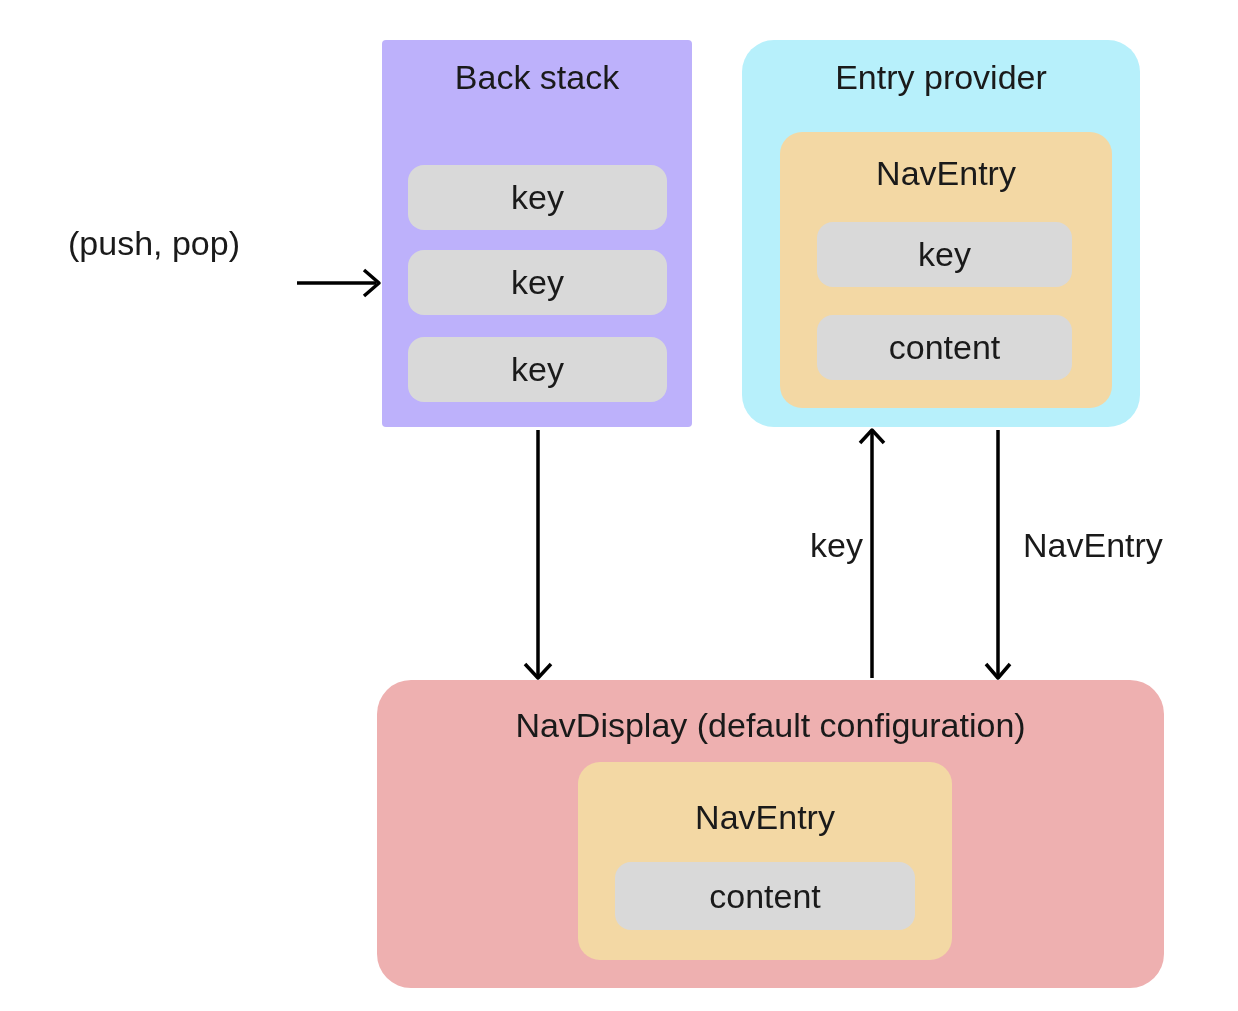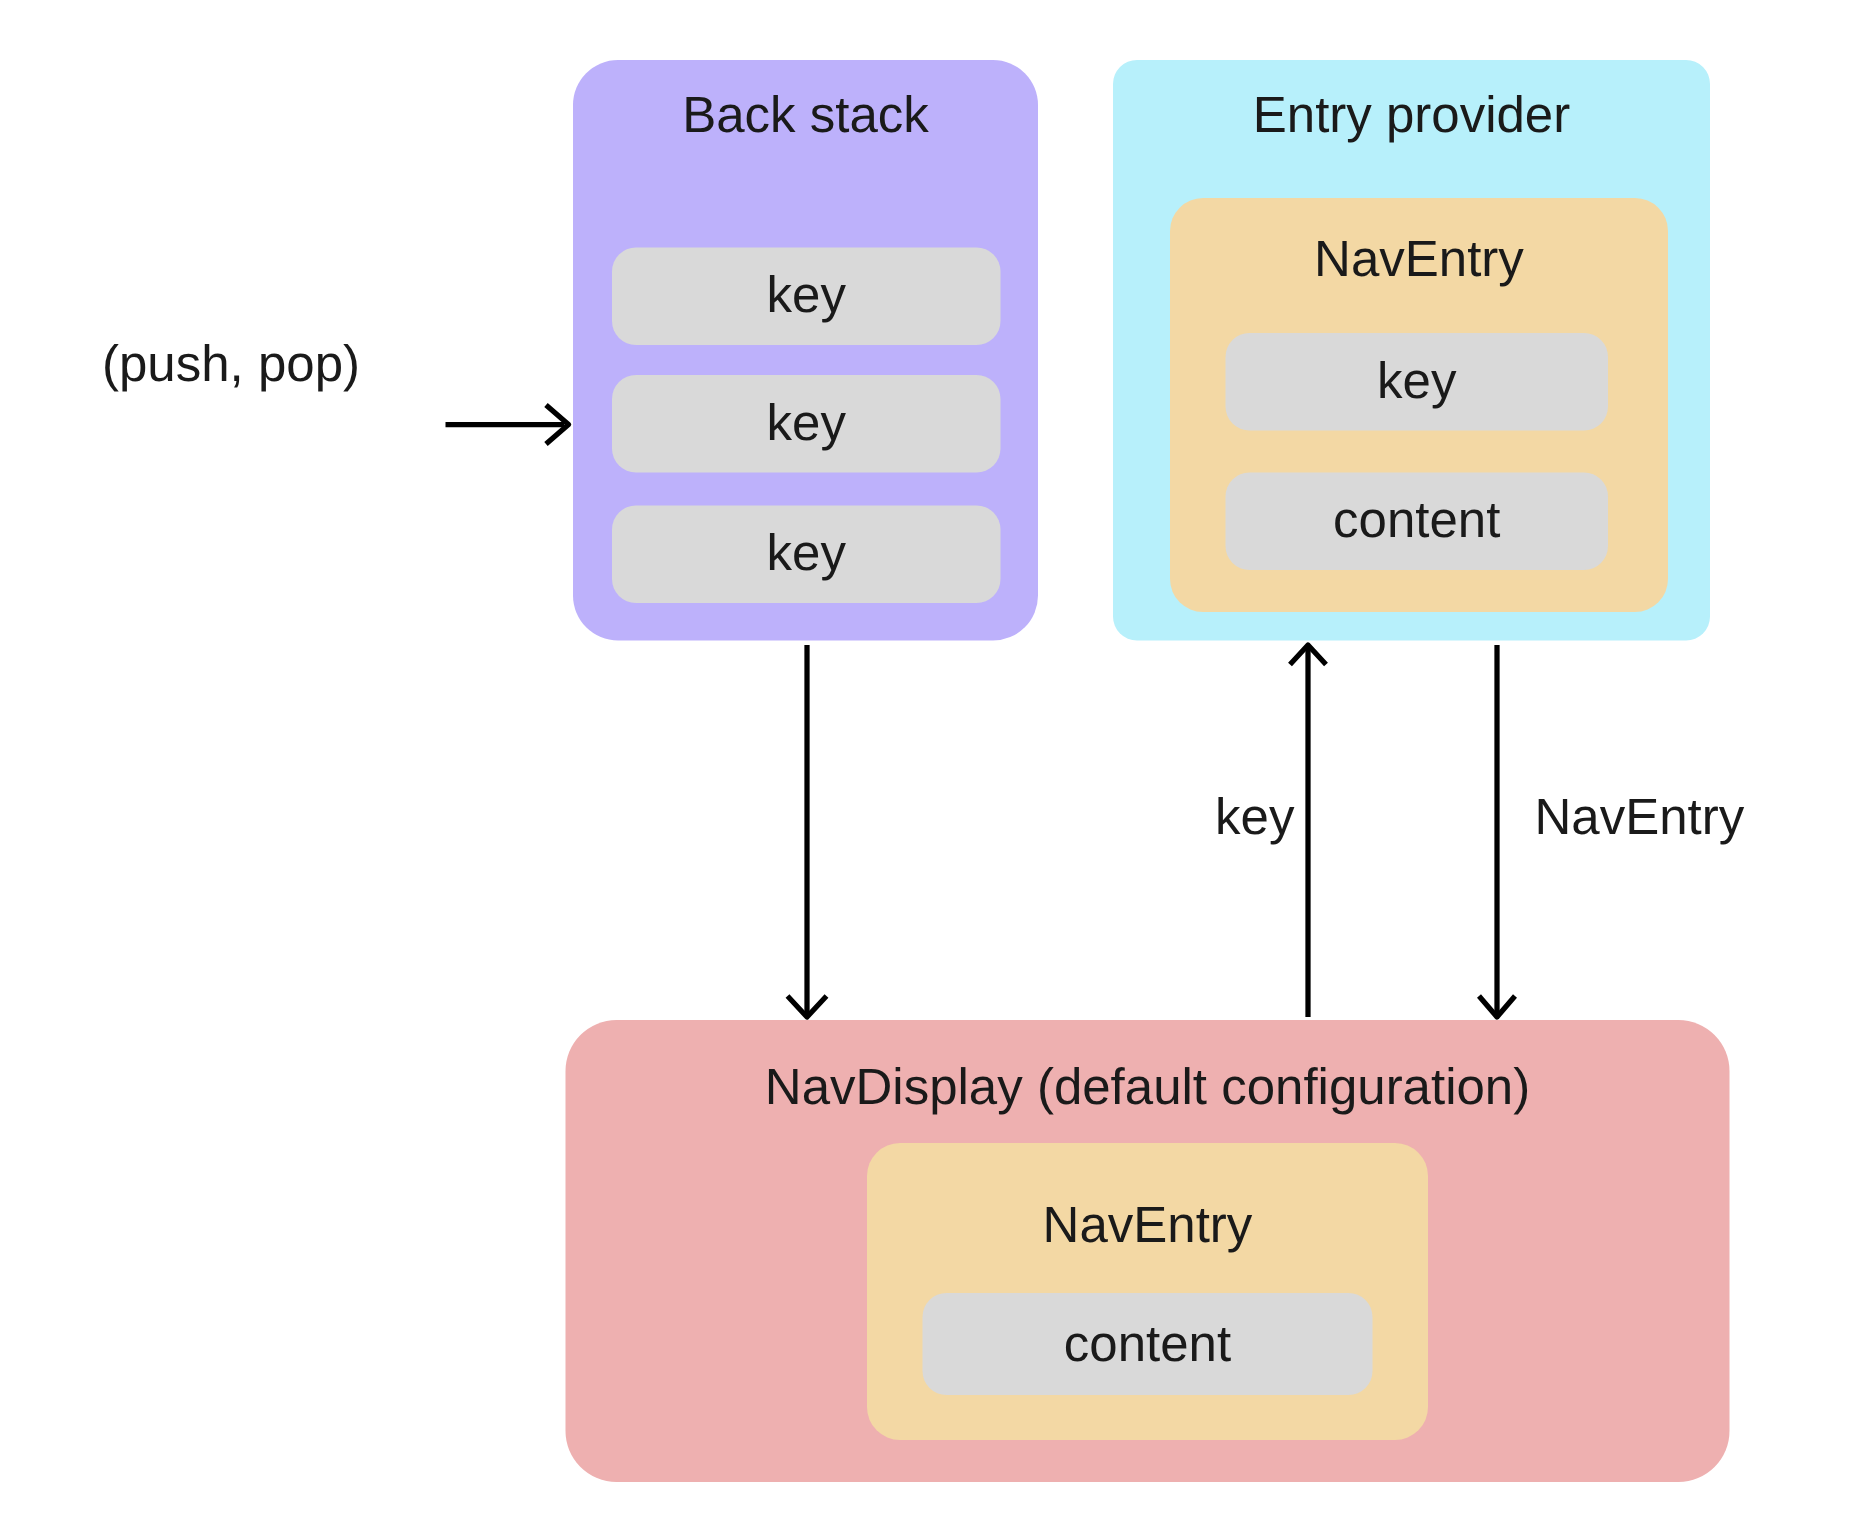--- a/index.html
+++ b/index.html
@@ -17,35 +17,35 @@
   .box-title { position: absolute; left: 0; right: 0; text-align: center; font-size: 34px; line-height: 34px; white-space: nowrap; }
   .pill {
     position: absolute;
     background: var(--gray, #d9d9d9);
     border-radius: 16px;
     display: flex; align-items: center; justify-content: center;
     font-size: 34px;
   }
   .inner-box { position: absolute; background: var(--orange, #f3d8a4); border-radius: 22px; }
 
-  #back-stack { left: 382px; top: 40px; width: 310px; height: 387px; border-radius: 30px; background: var(--purple, #bdb1fb); }
+  #back-stack { left: 382px; top: 40px; width: 310px; height: 387px; border-radius: 4px; background: var(--purple, #bdb1fb); }
   #back-stack .box-title { top: 20px; }
   #back-stack .pill { left: 26px; width: 259px; height: 65px; }
   #bs-key-1 { top: 125px; }
   #bs-key-2 { top: 210px; }
   #bs-key-3 { top: 297px; }
 
-  #entry-provider { left: 742px; top: 40px; width: 398px; height: 387px; border-radius: 16px; background: var(--cyan, #b7f0fb); }
+  #entry-provider { left: 742px; top: 40px; width: 398px; height: 387px; border-radius: 32px; background: var(--cyan, #b7f0fb); }
   #entry-provider .box-title { top: 20px; }
   #ep-nav-entry { left: 38px; top: 92px; width: 332px; height: 276px; }
   #ep-nav-entry .box-title { top: 24px; }
   #ep-key { left: 37px; top: 90px; width: 255px; height: 65px; }
   #ep-content { left: 37px; top: 183px; width: 255px; height: 65px; }
 
-  #nav-display { left: 377px; top: 680px; width: 776px; height: 308px; border-radius: 34px; background: var(--pink, #eeb0b0); }
+  #nav-display { left: 377px; top: 680px; width: 776px; height: 308px; border-radius: 34px; background: var(--pink, #eeb0b0); padding-left: 11px; }
   #nav-display .box-title { top: 28px; }
   #nd-nav-entry { left: 201px; top: 82px; width: 374px; height: 198px; }
   #nd-nav-entry .box-title { top: 38px; }
   #nd-content { left: 37px; top: 100px; width: 300px; height: 68px; }
 
   #nav-events-label { position: absolute; left: 8px; top: 222px; width: 292px; text-align: center; font-size: 34px; line-height: 42px; }
 
   .arrow-label { position: absolute; font-size: 34px; line-height: 34px; white-space: nowrap; }
   #key-arrow-label { left: 763px; top: 528px; width: 100px; text-align: right; }
   #naventry-arrow-label { left: 1023px; top: 528px; }

